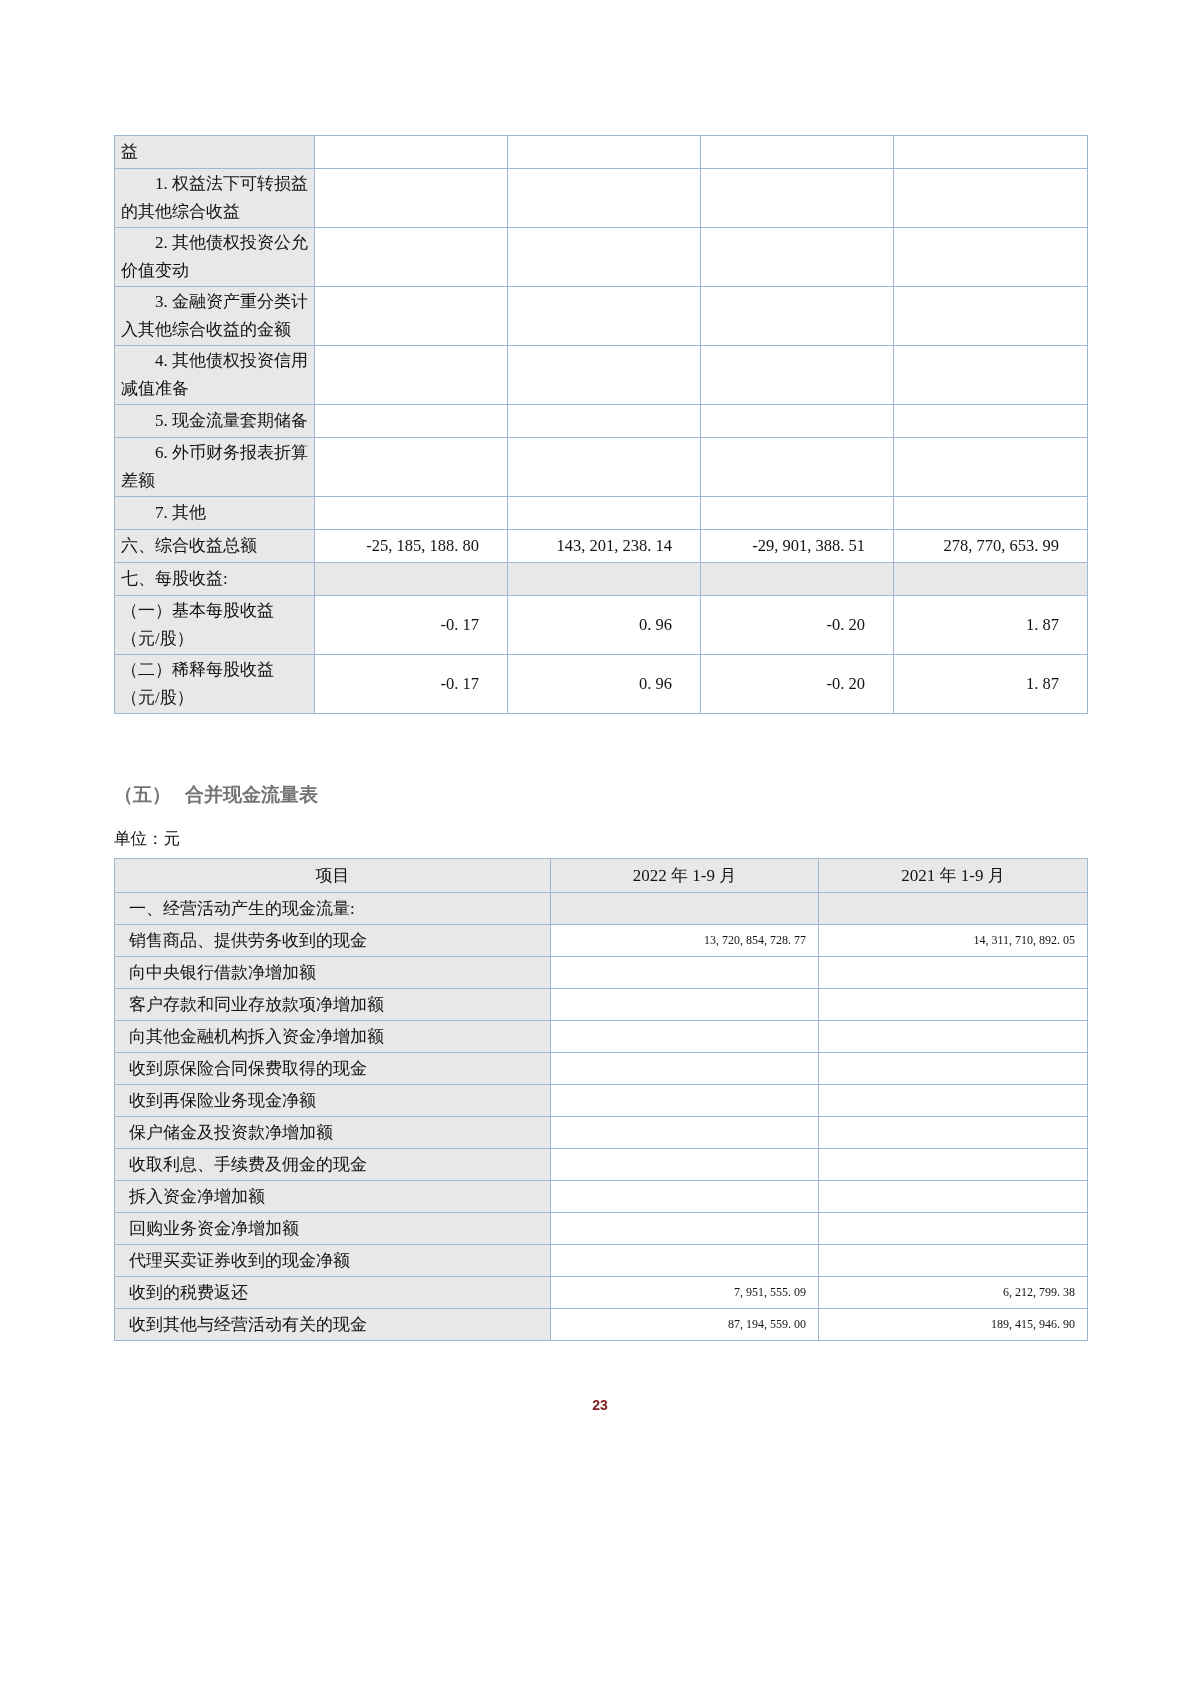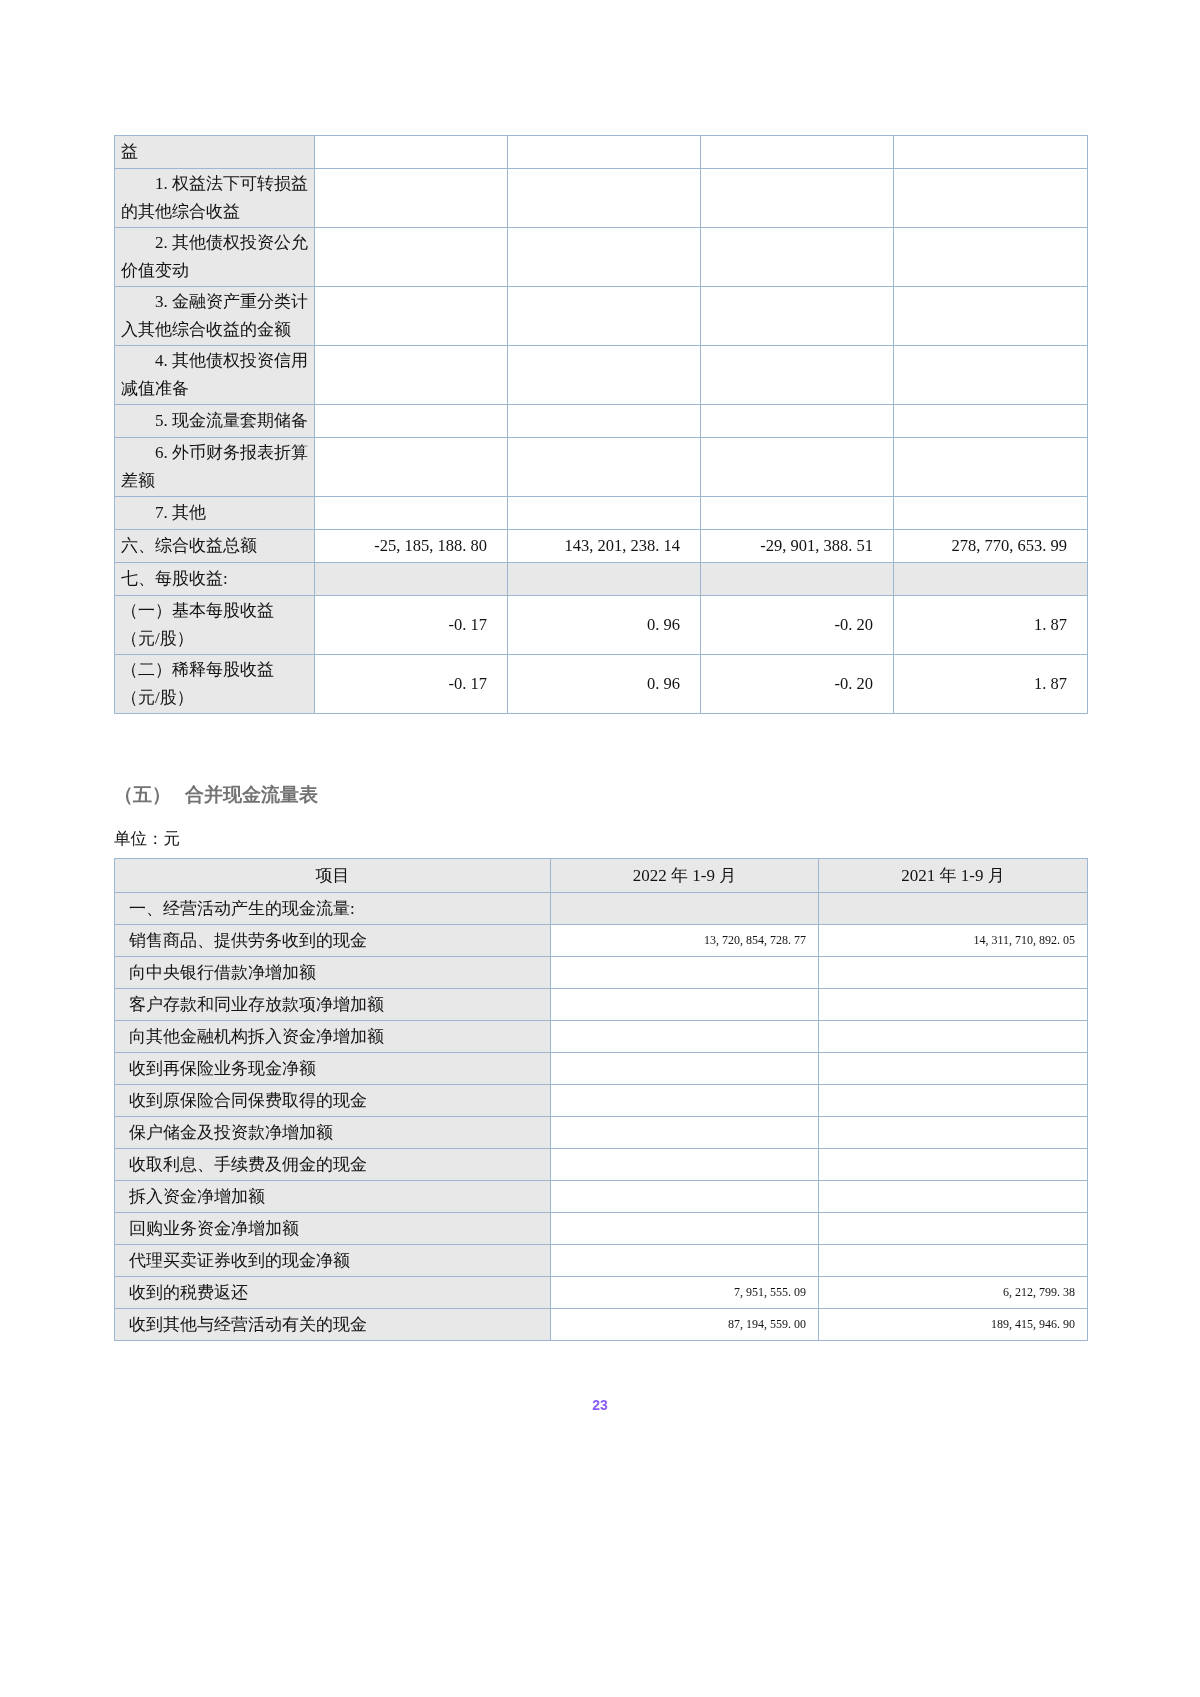--- a/index.html
+++ b/index.html
@@ -13,21 +13,21 @@
   table.fin{
     border-collapse:collapse; table-layout:fixed; width:973px;
   }
   table.fin td, table.fin th{
     border:1px solid #9db7d3; vertical-align:middle;
     font-weight:normal; overflow:hidden;
   }
   
   .t1 td{ height:30px; font-size:17px; line-height:28px; }
   .t1 .lbl{ background:#e8e8e8; text-align:left; padding:1px 6px 1px 6px; }
-  .t1 .num{ background:#ffffff; text-align:right; padding:1px 20px 1px 4px; font-size:16.5px; }
+  .t1 .num{ background:#ffffff; text-align:right; padding:1px 28px 1px 4px; font-size:16.5px; }
   .t1 tr.hdr td{ background:#e8e8e8; }
   .ind{ text-indent:2em; }
   .b{ font-weight:bold; }
 
   
   .sec-heading{
     margin-top:68px; font-size:19px; font-weight:bold; color:#737373;
     font-family:"Liberation Sans","DejaVu Sans",sans-serif;
   }
   .sec-heading .idx{ margin-right:14px; }
@@ -39,21 +39,21 @@
   
   .t2 td, .t2 th{ height:29px; font-size:17px; line-height:23px; }
   .t2 th{ background:#e8e8e8; text-align:center; font-weight:bold; padding:2px 4px;margin-top:48px; }
   .t2 .lbl{ background:#e8e8e8; text-align:left; padding:1px 14px; }
   .t2 .num{ background:#ffffff; text-align:right; padding:1px 12px 1px 4px; font-size:12px; }
   .t2 tr.hdr td{ background:#e8e8e8; }
 
   .page-footer{
     width:1200px; text-align:center; margin-top:56px;
     font-family:"Liberation Sans","DejaVu Sans",sans-serif;
-    font-size:14px; font-weight:600; color:#8b5cf6;
+    font-size:14px; font-weight:600; color:#7f1d1d;
   }
 </style>
 </head>
 <body>
 
 <div class="content">
   <div class="spacer-top"></div>
 
   <table class="fin t1">
     <colgroup>
@@ -190,26 +190,26 @@
         <td class="lbl">客户存款和同业存放款项净增加额</td>
         <td class="num"></td>
         <td class="num"></td>
       </tr>
       <tr>
         <td class="lbl">向其他金融机构拆入资金净增加额</td>
         <td class="num"></td>
         <td class="num"></td>
       </tr>
       <tr>
+        <td class="lbl">收到原保险合同保费取得的现金</td>
+        <td class="num"></td>
+        <td class="num"></td>
+      </tr>
+      <tr>
         <td class="lbl">收到再保险业务现金净额</td>
-        <td class="num"></td>
-        <td class="num"></td>
-      </tr>
-      <tr>
-        <td class="lbl">收到原保险合同保费取得的现金</td>
         <td class="num"></td>
         <td class="num"></td>
       </tr>
       <tr>
         <td class="lbl">保户储金及投资款净增加额</td>
         <td class="num"></td>
         <td class="num"></td>
       </tr>
       <tr>
         <td class="lbl">收取利息、手续费及佣金的现金</td>

